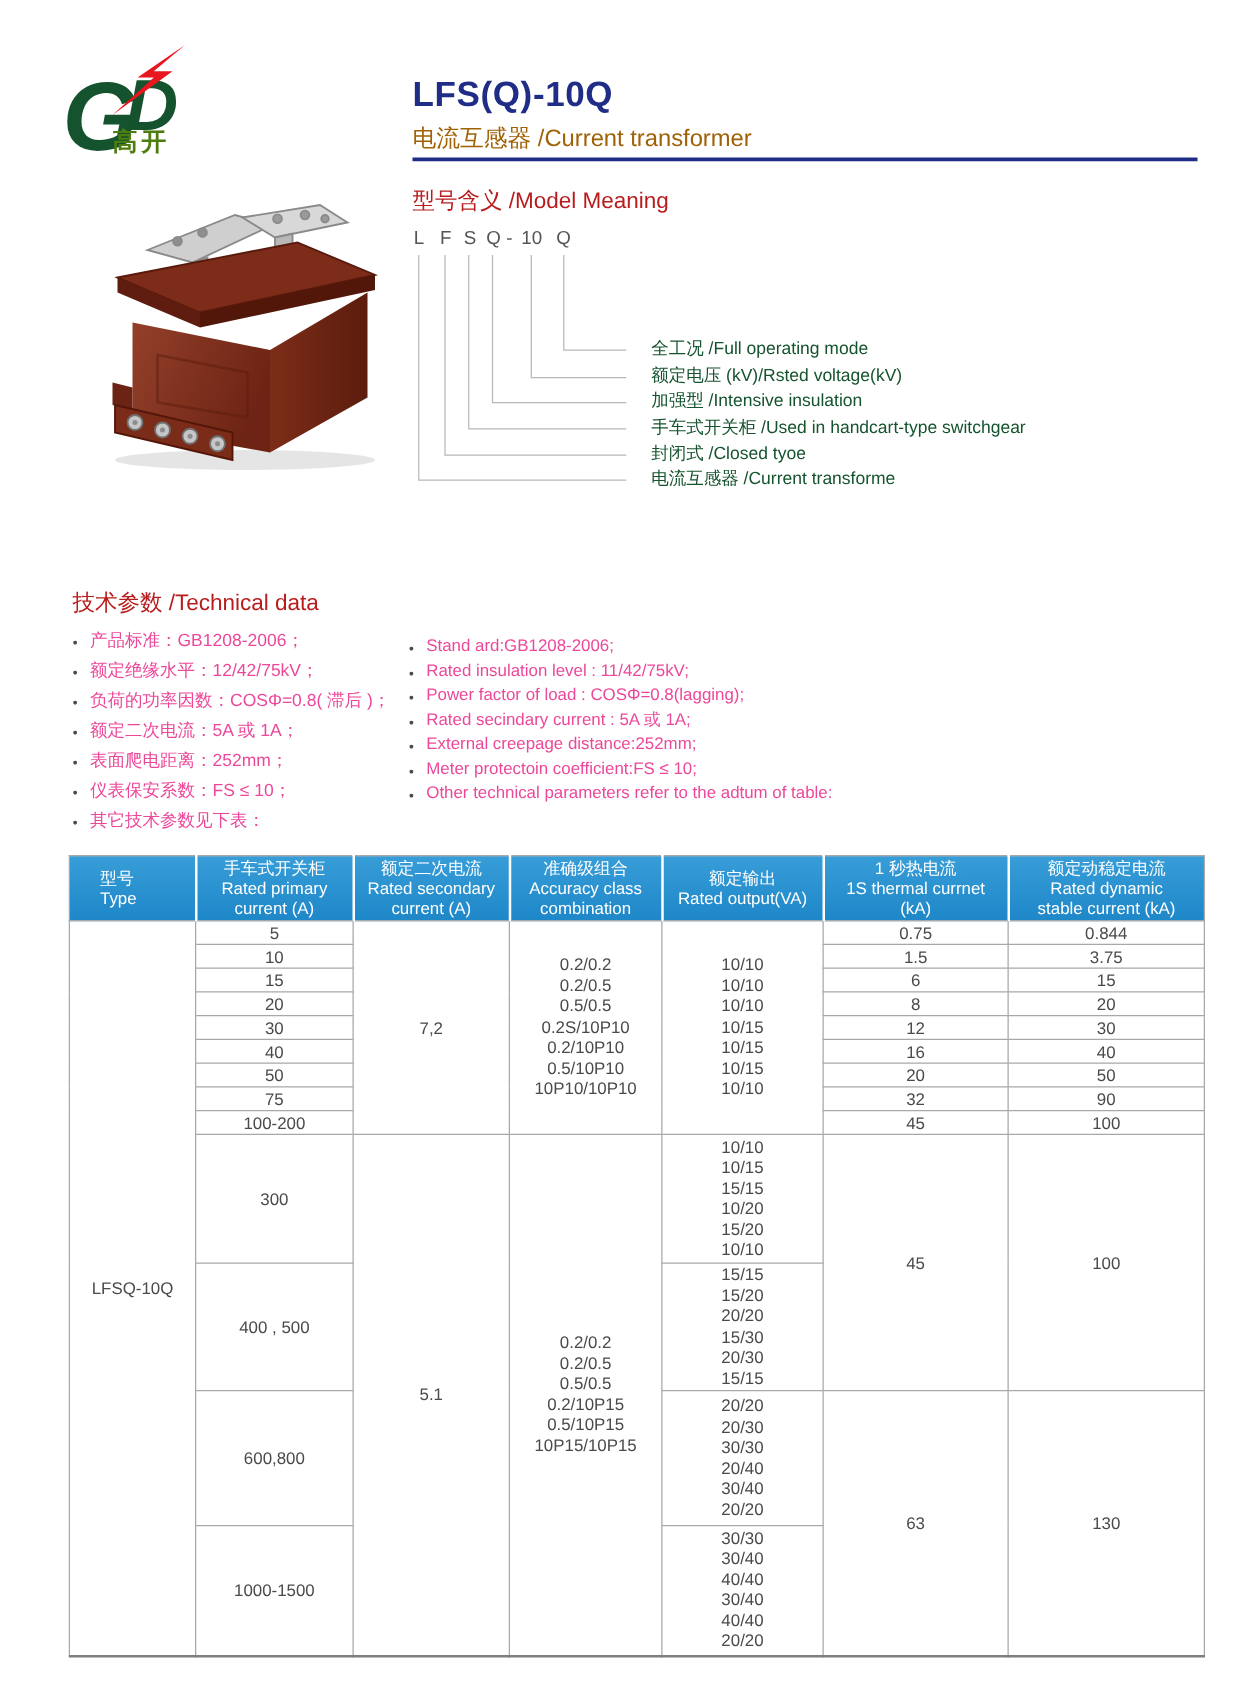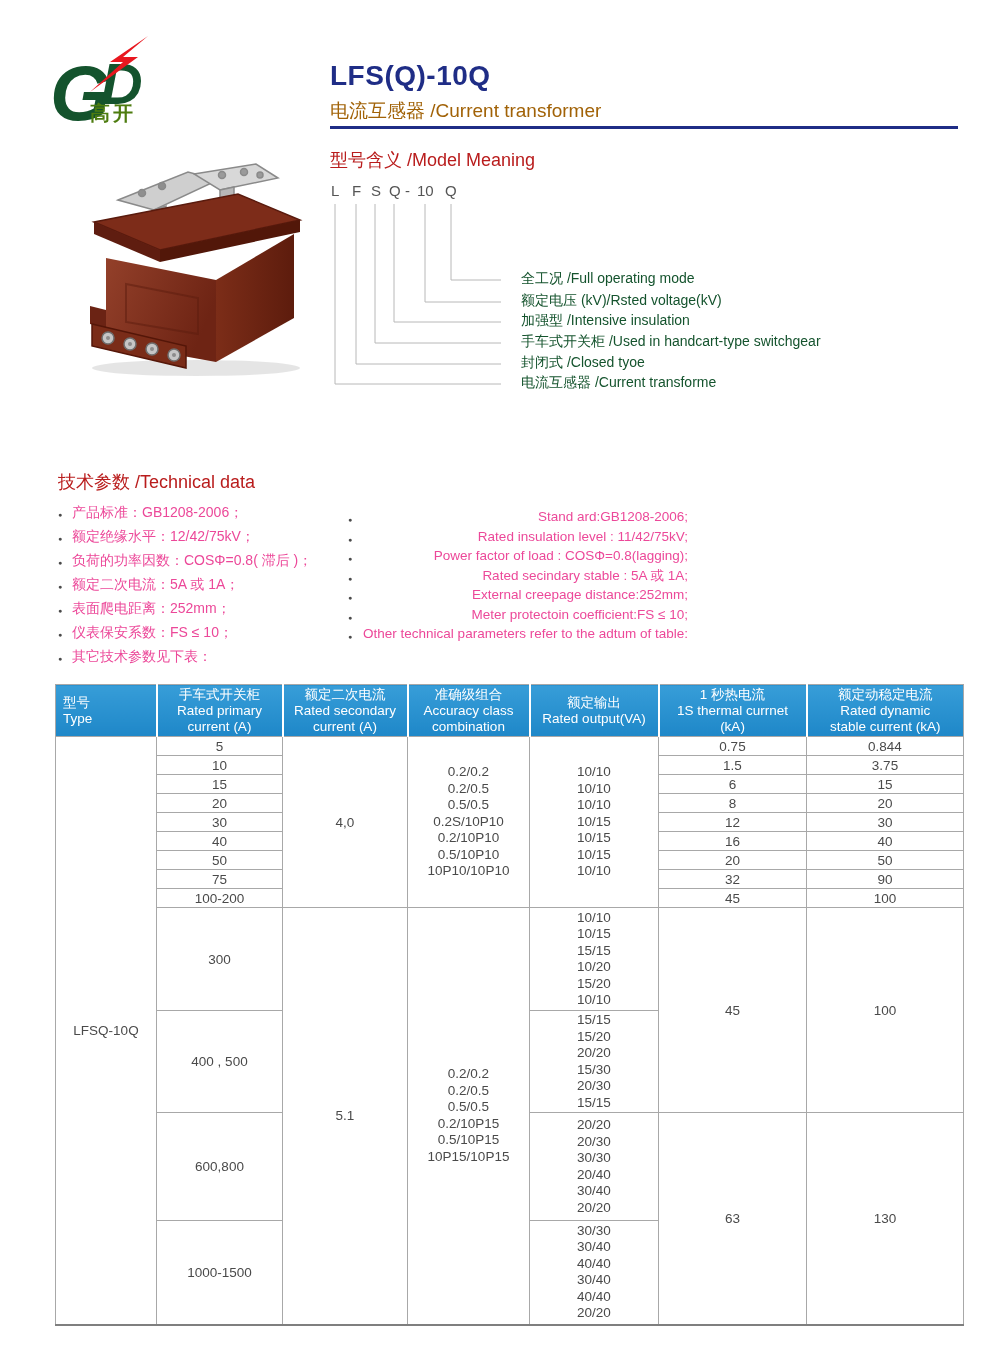--- a/index.html
+++ b/index.html
@@ -33,37 +33,37 @@
 
   
   .diagram { position:absolute; left:325px; top:182px; width:640px; height:215px; }
   .code-part { position:absolute; top:0; font-size:15px; color:#555; }
   .dlines { position:absolute; left:0; top:18px; }
   .dlabel { position:absolute; left:196px; font-size:14px; color:#14532d; white-space:nowrap; }
 
   
   .specs { position:absolute; list-style:none; margin:0; padding:0; }
   .specs-zh { left:58px; top:504px; width:292px; }
-  .specs-en { left:348px; top:509px; width:340px;text-align:right; }
+  .specs-en { left:327px; top:509px; width:340px; }
   .specs li { position:relative; padding-left:14px; color:#ec4899; }
   .specs li::before { content:"●"; position:absolute; left:0; top:3px; font-size:7px; color:#4a4a4a; }
   .specs-zh li { font-size:14px; line-height:16px; margin-bottom:8px; }
   .specs-en li { font-size:13.5px; line-height:15px; margin-bottom:4.5px; }
 
   
   .data-table { position:absolute; left:55px; top:684px; width:908px;
     border-collapse:collapse; table-layout:fixed; }
   .data-table thead th {
     background:linear-gradient(#379dd8, #1e87c8);
     color:#fff; font-weight:normal; font-size:13.5px; line-height:16px;
     height:51px; vertical-align:middle; text-align:center; padding:0;
     border-right:2px solid #ffffff;
   }
   .data-table thead th:last-child { border-right:none; }
-  .data-table thead th.first { text-align:left; padding-left:7px;margin-top:24px; }
+  .data-table thead th.first { text-align:left; padding-left:24px;margin-top:24px; }
   .th-en { white-space:pre-line; }
   .data-table tbody td {
     border:1px solid #a8a8a8; font-size:13.5px; color:#4a4a4a;
     text-align:center; vertical-align:middle; padding:0;
   }
   .data-table { border:1px solid #a8a8a8; border-bottom:2px solid #7f7f7f; }
   tr.ra { height:19px; }
   td.multi { white-space:pre-line; line-height:16.5px; }
   td.type-cell { font-size:14px; }
 </style>
@@ -175,21 +175,21 @@
     <li>额定二次电流：5A 或 1A；</li>
     <li>表面爬电距离：252mm；</li>
     <li>仪表保安系数：FS ≤ 10；</li>
     <li>其它技术参数见下表：</li>
   </ul>
 
   <ul class="specs specs-en">
     <li>Stand ard:GB1208-2006;</li>
     <li>Rated insulation level : 11/42/75kV;</li>
     <li>Power factor of load : COSΦ=0.8(lagging);</li>
-    <li>Rated secindary stable : 5A 或 1A;</li>
+    <li>Rated secindary current : 5A 或 1A;</li>
     <li>External creepage distance:252mm;</li>
     <li>Meter protectoin coefficient:FS ≤ 10;</li>
     <li>Other technical parameters refer to the adtum of table:</li>
   </ul>
 
   <table class="data-table">
     <colgroup>
       <col style="width:101px">
         <col style="width:126px">
         <col style="width:125px">
@@ -232,21 +232,21 @@
           <div class="th-zh">额定动稳定电流</div>
           <div class="th-en">Rated dynamic
 stable current (kA)</div>
         </th>
       </tr>
     </thead>
     <tbody>
       <tr class="ra">
         <td class="type-cell" rowspan="13">LFSQ-10Q</td>
         <td>5</td>
-        <td rowspan="9">4,0</td>
+        <td rowspan="9">7,2</td>
         <td class="multi" rowspan="9">0.2/0.2
 0.2/0.5
 0.5/0.5
 0.2S/10P10
 0.2/10P10
 0.5/10P10
 10P10/10P10</td>
         <td class="multi" rowspan="9">10/10
 10/10
 10/10

